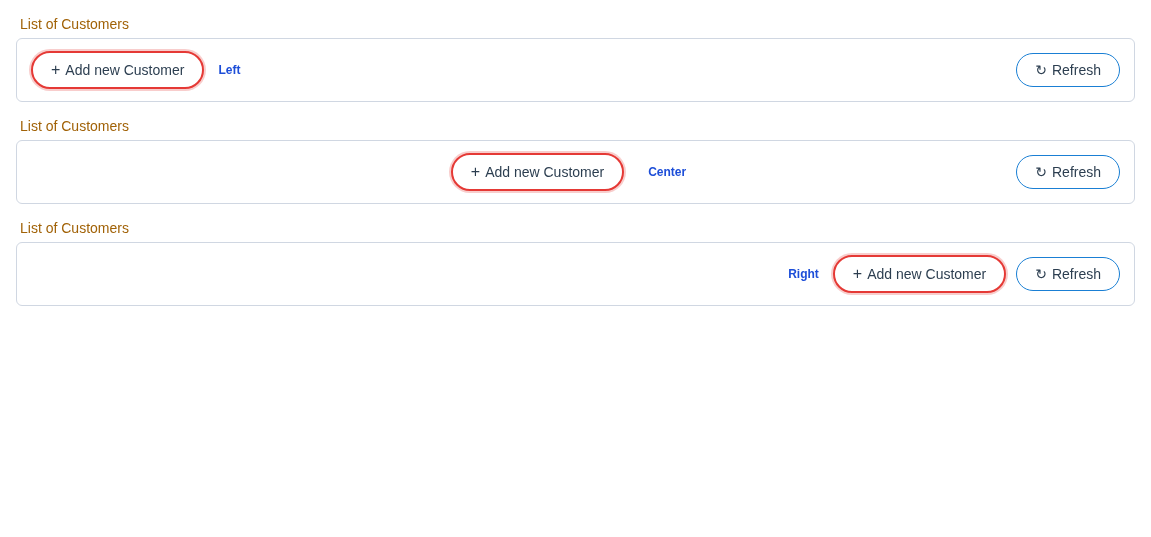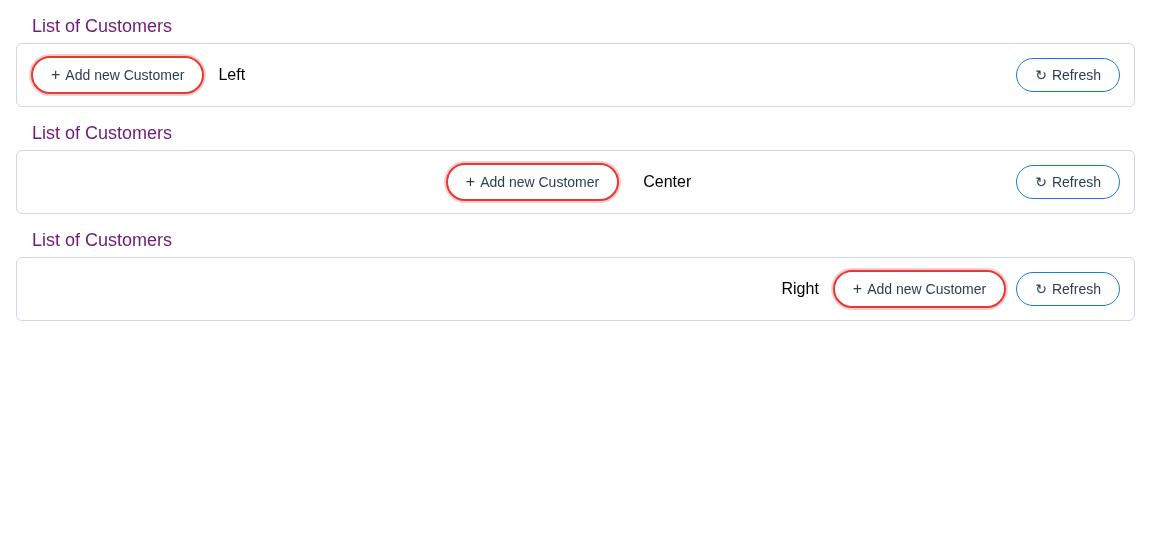--- a/index.html
+++ b/index.html
@@ -15,26 +15,25 @@
       padding: 16px;
       width: 1151px;
       min-height: 537px;
     }
 
     .section {
       margin-bottom: 16px;
     }
 
     .section-title {
-      color: #701a75;
-      font-size: 18px;
+      color: #a16207;
+      font-size: 14px;
       font-weight: 500;
       margin-bottom: 6px;
       padding-left: 4px;
-      margin-left: 12px;
     }
 
     .toolbar {
       border: 1px solid #d0d7e2;
       border-radius: 6px;
       padding: 12px 14px;
       display: flex;
       align-items: center;
       background: #ffffff;
       min-height: 64px;
@@ -85,23 +84,23 @@
       color: #2c3e50;
       border-radius: 20px;
       padding: 8px 18px;
       font-size: 14px;
       cursor: pointer;
       white-space: nowrap;
       outline: none;
     }
 
     .position-label {
-      font-size: 16px;
-      font-weight: 400;
-      color: #000000;
+      font-size: 12px;
+      font-weight: 700;
+      color: #1d4ed8;
     }
 
     .plus-icon {
       font-size: 16px;
       font-weight: 400;
       color: #2c3e50;
     }
 
     .refresh-icon {
       font-size: 14px;

